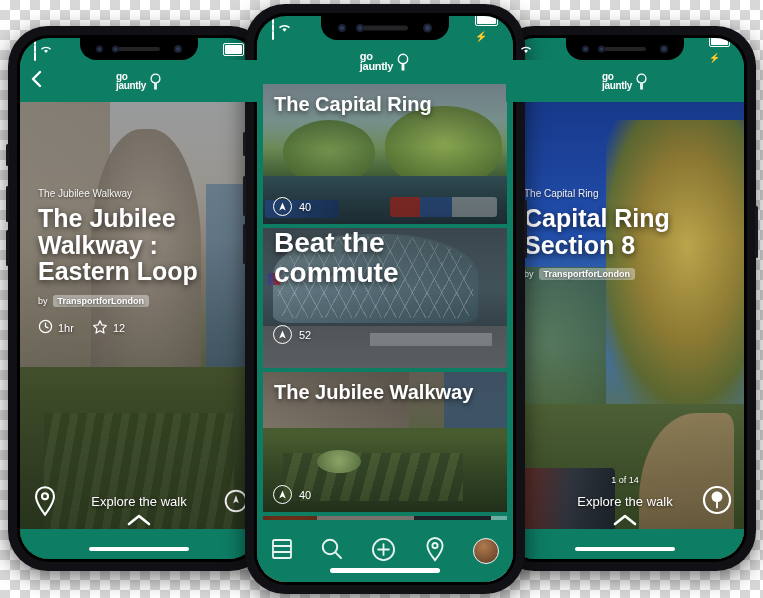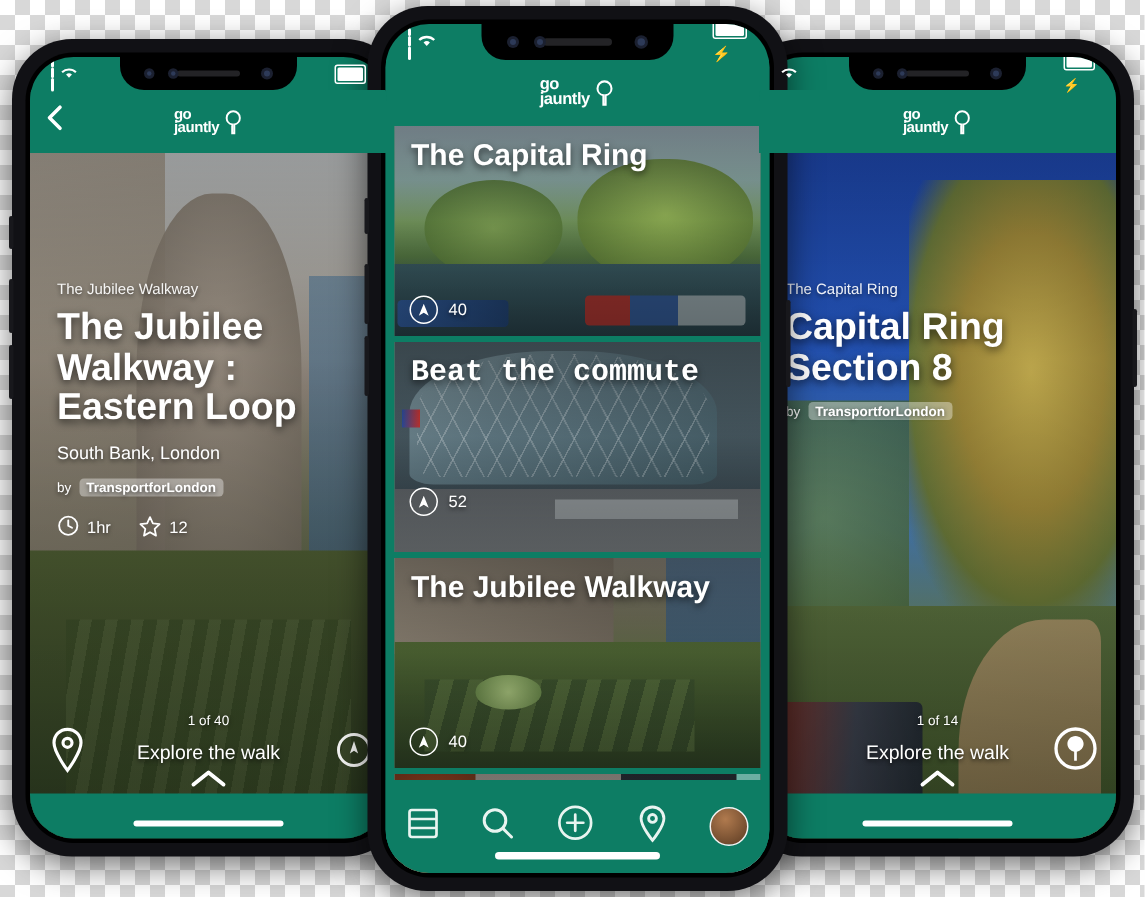--- a/index.html
+++ b/index.html
@@ -170,21 +170,20 @@
             <div style="position:absolute;left:30%;top:6%;width:46%;height:56%;background:radial-gradient(ellipse at 50% 40%,#9a8f82,#6f675c);border-radius:46% 46% 4% 4%;opacity:.9;"></div>
             <div style="position:absolute;right:0;top:18%;width:22%;height:44%;background:linear-gradient(180deg,#5f7e96,#3f5f7a);opacity:.75;"></div>
             <div style="position:absolute;left:0;right:0;bottom:0;height:42%;background:linear-gradient(180deg,#4d5c32,#2f4023);"></div>
             <div style="position:absolute;left:10%;bottom:6%;width:80%;height:26%;background:repeating-linear-gradient(100deg,#3a4c27 0 9px,#51623a 9px 17px);opacity:.65;"></div>
             <div class="scrim"></div>
           </div>
 
           <div class="dtxt" style="top:86px;padding:0 18px;">
             <div class="kicker" style="font-size:10px;">The Jubilee Walkway</div>
             <div class="dtitle" style="font-size:25px;margin-top:6px;">The Jubilee Walkway : Eastern Loop</div>
-            <div class="dloc" style="font-size:12px;margin-top:10px;">South Bank, London</div>
             <div class="dby" style="font-size:9px;margin-top:10px;">
               <span>by</span>
               <span class="chip" style="font-size:9px;">TransportforLondon</span>
             </div>
             <div class="dstats" style="font-size:11px;margin-top:12px;">
               <span class="stat">
                 <span class="ic">
                   <svg width="15" height="15" viewBox="0 0 18 18">
                       <circle cx="9" cy="9" r="7.3" fill="none" stroke="#fff" stroke-width="1.5"></circle>
                       <polyline points="9,4.8 9,9 12,10.6" fill="none" stroke="#fff" stroke-width="1.5" stroke-linecap="round"></polyline>
@@ -196,21 +195,20 @@
                 <span class="ic">
                   <svg width="16" height="16" viewBox="0 0 20 20">
                       <polygon points="10,2.2 12.4,7.4 18,8.1 13.9,12 15,17.6 10,14.8 5,17.6 6.1,12 2,8.1 7.6,7.4" fill="none" stroke="#fff" stroke-width="1.5" stroke-linejoin="round"></polygon>
                     </svg>
                 </span>
                 <span>12</span>
               </span>
             </div>
           </div>
 
-          <div class="footnote" style="bottom:74px;font-size:9px;">1 of 40</div>
           <div class="footnote" style="bottom:50px;font-size:13px;">Explore the walk</div>
 
           <div class="fabL" style="left:12px;bottom:38px;">
             <svg width="26" height="32" viewBox="0 0 26 32">
                 <path d="M13 2.2c5 0 9 4 9 9 0 6.4-9 18.4-9 18.4S4 17.6 4 11.2c0-5 4-9 9-9z" fill="none" stroke="#fff" stroke-width="2.1"></path>
                 <circle cx="13" cy="11.2" r="3" fill="none" stroke="#fff" stroke-width="2.1"></circle>
               </svg>
           </div>
           <div class="fabR" style="right:10px;bottom:42px;opacity:.95;">
             <svg width="24" height="24" viewBox="0 0 26 26">
@@ -412,21 +410,21 @@
 
           <div class="card" style="top:146px;height:140px;">
             <div class="img" style="background:linear-gradient(180deg,#52646d 0%,#46575f 40%,#3b4a52 70%,#55585a 100%);">
               <div style="position:absolute;left:4%;top:4%;width:84%;height:64%;background:linear-gradient(150deg,#7d949c 0%,#5d757f 42%,#3f5760 100%);border-radius:46% 46% 8% 8%;"></div>
               <div style="position:absolute;left:6%;top:6%;width:80%;height:58%;opacity:.45;background:repeating-linear-gradient(62deg,rgba(255,255,255,.5) 0 1px,transparent 1px 13px),repeating-linear-gradient(-62deg,rgba(255,255,255,.5) 0 1px,transparent 1px 13px);border-radius:46% 46% 8% 8%;"></div>
               <div style="position:absolute;left:0;right:0;bottom:0;height:30%;background:linear-gradient(180deg,#5b6064,#72777a);"></div>
               <div style="position:absolute;right:6%;bottom:16%;width:50%;height:9%;background:#9aa0a2;opacity:.8;"></div>
               <div style="position:absolute;left:2%;top:32%;width:5%;height:9%;background:linear-gradient(90deg,#2a4b9c,#c4322e);"></div>
               <div class="shade"></div>
             </div>
-            <div class="ctitle" style="top:10px;font-size:20px;font-family:Liberation Mono, monospace;">Beat the commute</div>
+            <div class="ctitle" style="top:0;font-size:28px;">Beat the commute</div>
             <div class="cmeta" style="bottom:24px;font-size:11px;">
               <span class="ringicon" style="width:17px;height:17px;">
                 <svg width="11" height="11" viewBox="0 0 12 12">
                     <path d="M6 1.6 9.6 10.4 6 8.1 2.4 10.4z" fill="#fff"></path>
                   </svg>
               </span>
               <span>52</span>
             </div>
           </div>
 

